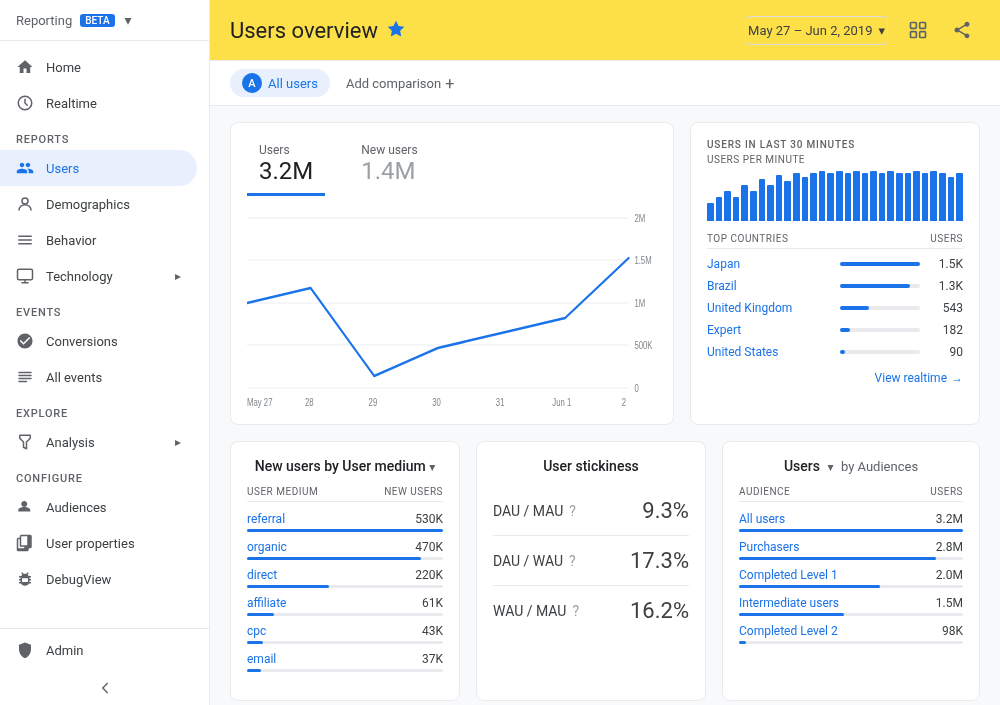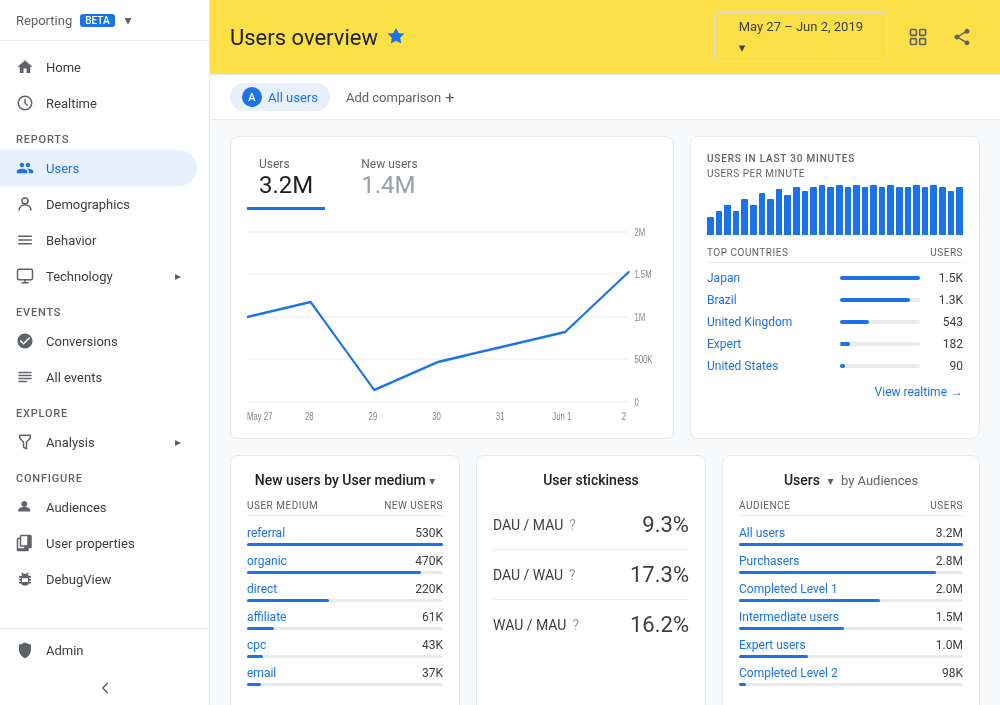--- a/index.html
+++ b/index.html
@@ -18,21 +18,21 @@
     .sidebar-footer { margin-top: auto; padding: 12px 16px; border-top: 1px solid #e8eaed; display: flex; align-items: center; gap: 12px; cursor: pointer; }
     .collapse-btn { display: flex; align-items: center; justify-content: center; width: 100%; padding: 8px; cursor: pointer; color: #5f6368; }
 
     
     .main { flex: 1; display: flex; flex-direction: column; overflow: hidden; }
     .top-bar { background: #fde047; padding: 12px 20px; display: flex; align-items: center; justify-content: space-between; border-bottom: 1px solid #e8eaed; }
     .page-title-area { display: flex; align-items: center; gap: 8px; }
     .page-title { font-size: 22px; font-weight: 400; color: #202124; }
     .verified-icon { color: #1a73e8; }
     .top-bar-right { display: flex; align-items: center; gap: 12px; }
-    .date-range { display: flex; gap: 6px; font-size: 13px; color: #3c4043; cursor: pointer; border: 1px solid #dadce0; border-radius: 4px; padding: 6px 24px; flex-direction: column; }
+    .date-range { display: flex; gap: 6px; font-size: 13px; color: #3c4043; cursor: pointer; border: 1px solid #dadce0; border-radius: 4px; padding: 6px 2px; }
     .top-bar-icons { display: flex; gap: 8px; }
     .icon-btn { width: 36px; height: 36px; border-radius: 50%; display: flex; align-items: center; justify-content: center; cursor: pointer; color: #5f6368; }
 
     
     .filter-bar { background: #fff; padding: 8px 20px; display: flex; align-items: center; gap: 8px; border-bottom: 1px solid #e8eaed; }
     .filter-chip { display: flex; align-items: center; gap: 6px; background: #e8f0fe; color: #1a73e8; border-radius: 16px; padding: 4px 12px; font-size: 13px; cursor: pointer; }
     .filter-chip-avatar { width: 20px; height: 20px; background: #1a73e8; color: #fff; border-radius: 50%; display: flex; align-items: center; justify-content: center; font-size: 11px; font-weight: 500; }
     .add-comparison { display: flex; align-items: center; gap: 4px; color: #5f6368; font-size: 13px; cursor: pointer; padding: 4px 8px; border-radius: 16px; }
 
     
@@ -550,29 +550,20 @@
             <div class="audience-row-top">
               <span class="audience-name">Intermediate users</span>
               <span class="audience-value">1.5M</span>
             </div>
             <div class="audience-bar-wrap">
                 <div class="audience-bar" style="width:47%;"></div>
               </div>
           </div>
           <div class="audience-row">
             <div class="audience-row-top">
-              <span class="audience-name">Expert users</span>
-              <span class="audience-value">1.0M</span>
-            </div>
-            <div class="audience-bar-wrap">
-                <div class="audience-bar" style="width:31%;"></div>
-              </div>
-          </div>
-          <div class="audience-row">
-            <div class="audience-row-top">
               <span class="audience-name">Completed Level 2</span>
               <span class="audience-value">98K</span>
             </div>
             <div class="audience-bar-wrap">
                 <div class="audience-bar" style="width:3%;"></div>
               </div>
           </div>
           <div class="audience-row">
             
             

